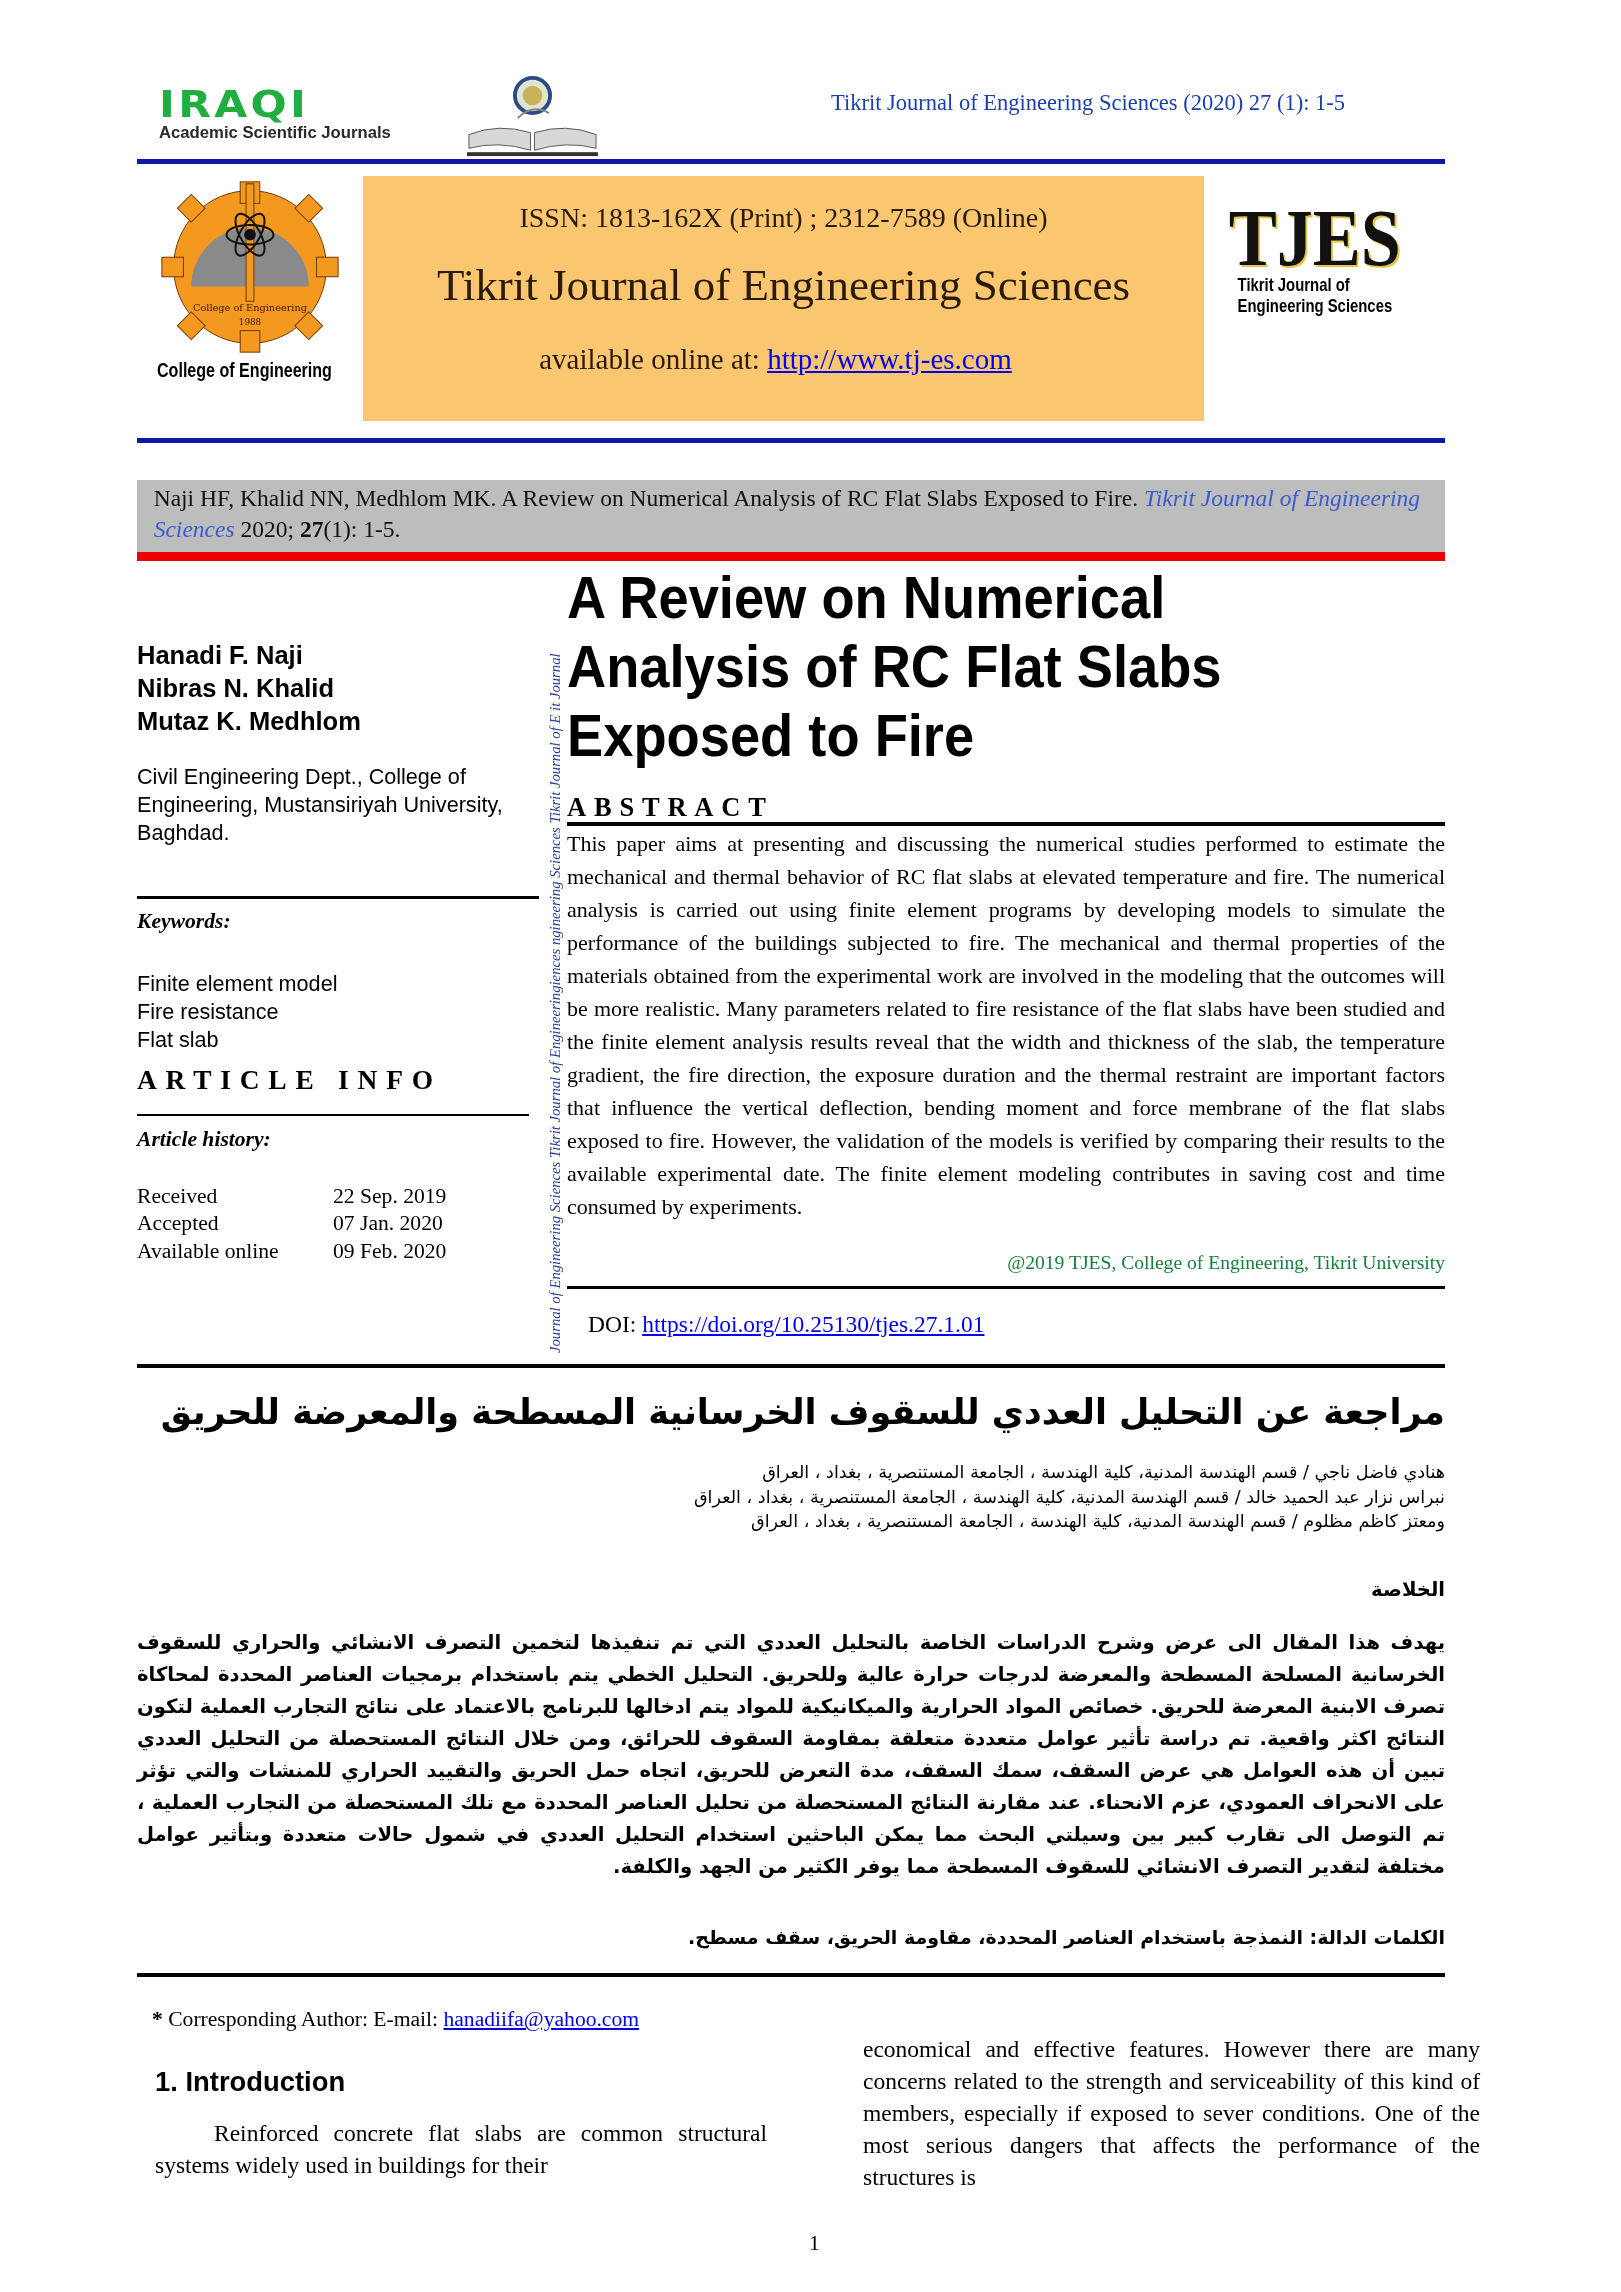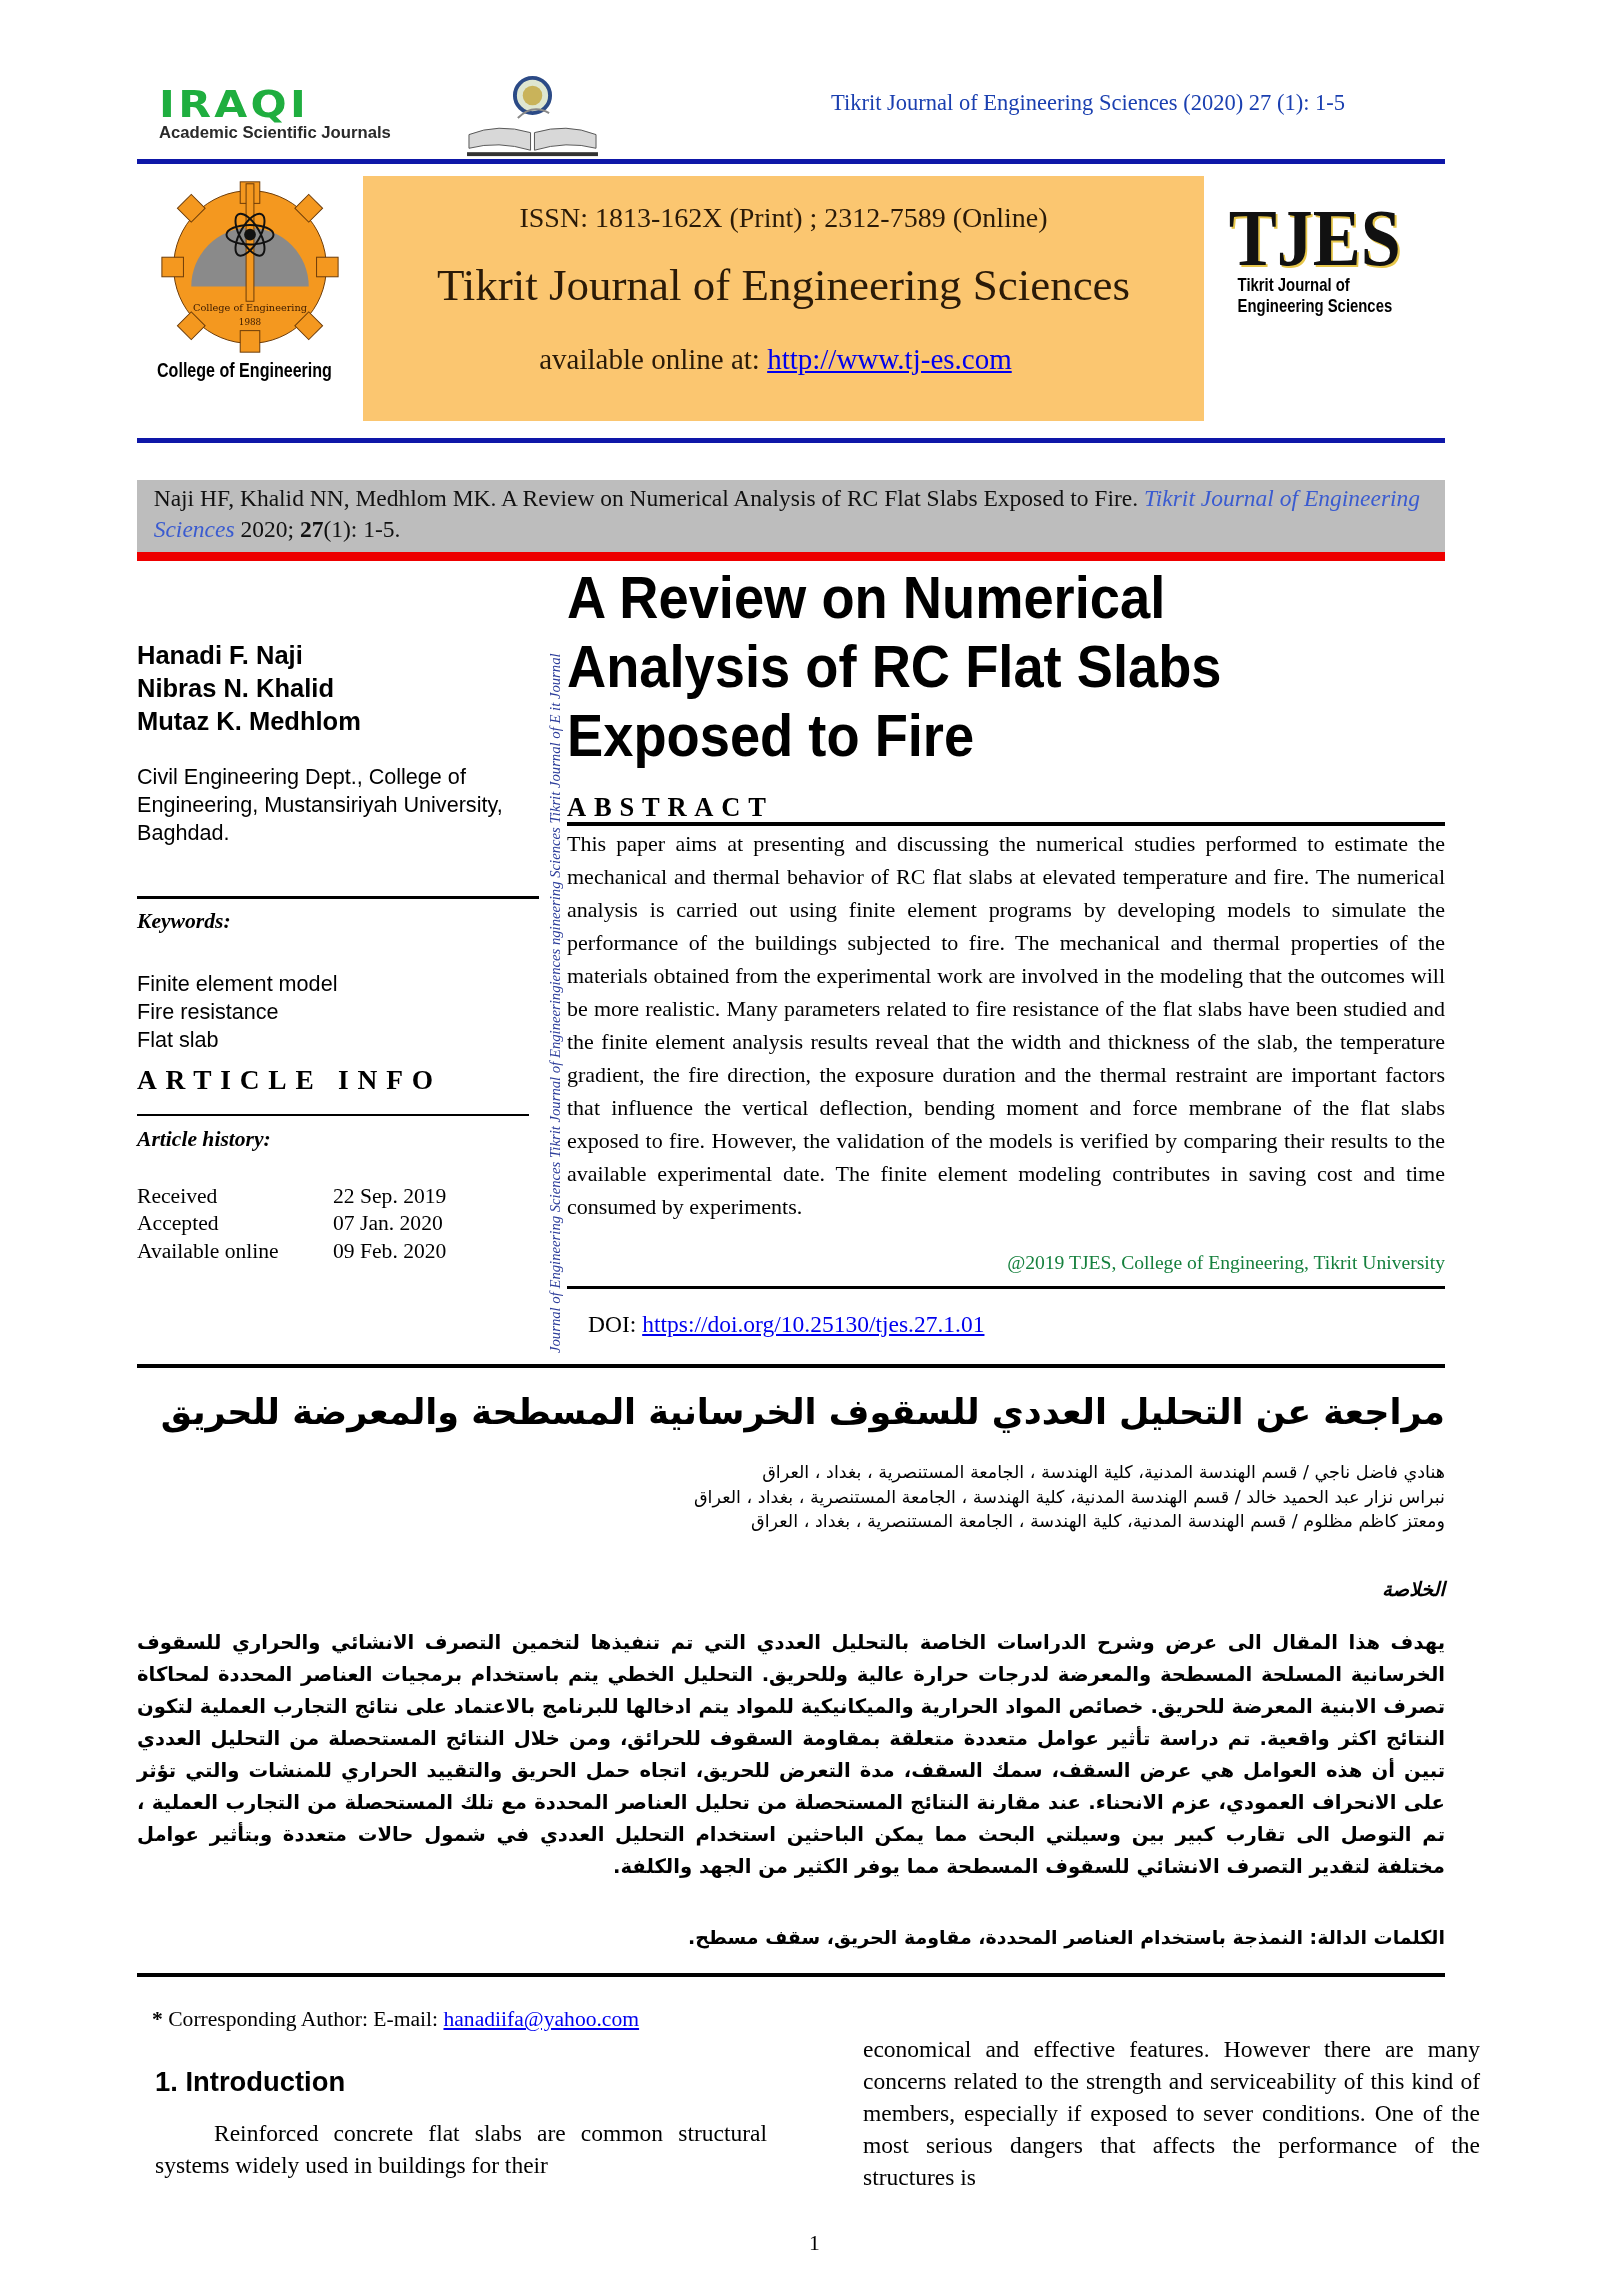--- a/index.html
+++ b/index.html
@@ -52,21 +52,21 @@
   .abs-head { left: 567px; top: 792px; font-weight: bold; font-size: 26.5px; letter-spacing: 7.8px; }
   .abs-body { left: 567px; top: 827px; width: 878px; font-size: 22px; line-height: 33px; text-align: justify; }
   .copyright { right: 176px; top: 1252px; font-size: 19.6px; color: #15803d; white-space: nowrap; }
   .doi { left: 588px; top: 1311px; font-size: 23.5px; }
   .doi a { color: #0000ee; text-decoration: underline; }
 
   
   .ar { direction: rtl; text-align: right; font-family: "DejaVu Sans", sans-serif; }
   .ar-title { right: 176px; top: 1392px; font-weight: bold; font-size: 35px; white-space: nowrap; }
   .ar-aff { right: 176px; top: 1460px; font-size: 17.6px; line-height: 24.5px; white-space: nowrap; }
-  .ar-kh { right: 176px; top: 1578px; font-weight: bold; font-size: 19.6px; font-style: italic; }
+  .ar-kh { right: 176px; top: 1578px; font-weight: bold; font-size: 19.6px; }
   .ar-body { left: 137px; top: 1627px; width: 1308px; font-weight: bold; font-size: 19.6px; line-height: 32px; text-align: justify; text-align-last: right; }
   .ar-kw { right: 176px; top: 1926px; font-weight: bold; font-size: 19px; white-space: nowrap; }
 
   
   .corr { left: 152px; top: 2007px; font-size: 21.6px; }
   .corr a { color: #0000ee; text-decoration: underline; }
   .intro-head { left: 155px; top: 2066px; font-family: "Liberation Sans", sans-serif; font-weight: bold; font-size: 27.4px; }
   .intro-left { left: 155px; top: 2117px; width: 612px; font-size: 23.5px; line-height: 32px; text-align: justify; text-indent: 59px; }
   .intro-right { left: 863px; top: 2033px; width: 617px; font-size: 23.5px; line-height: 32px; text-align: justify; }
   .page-num { left: 809px; top: 2231px; font-size: 21.6px; }

